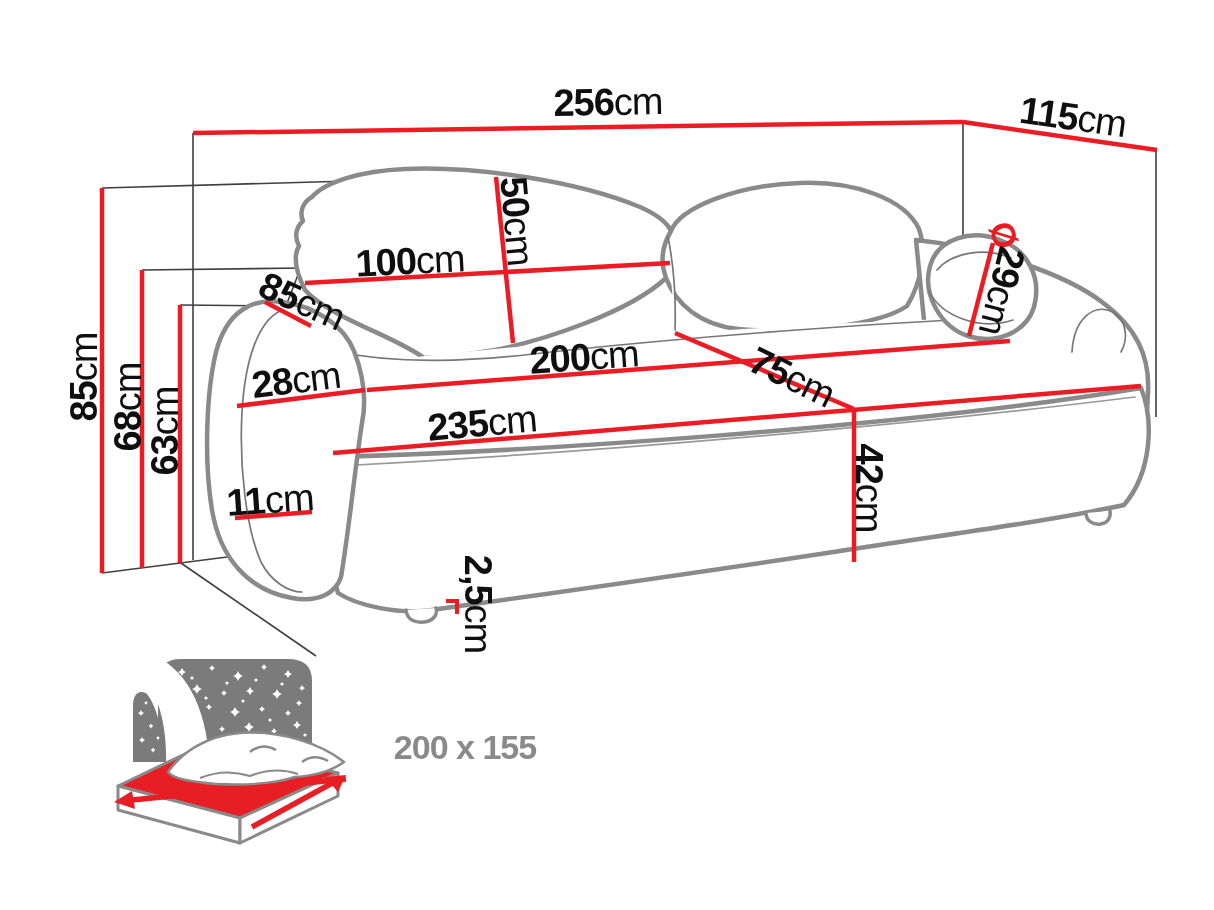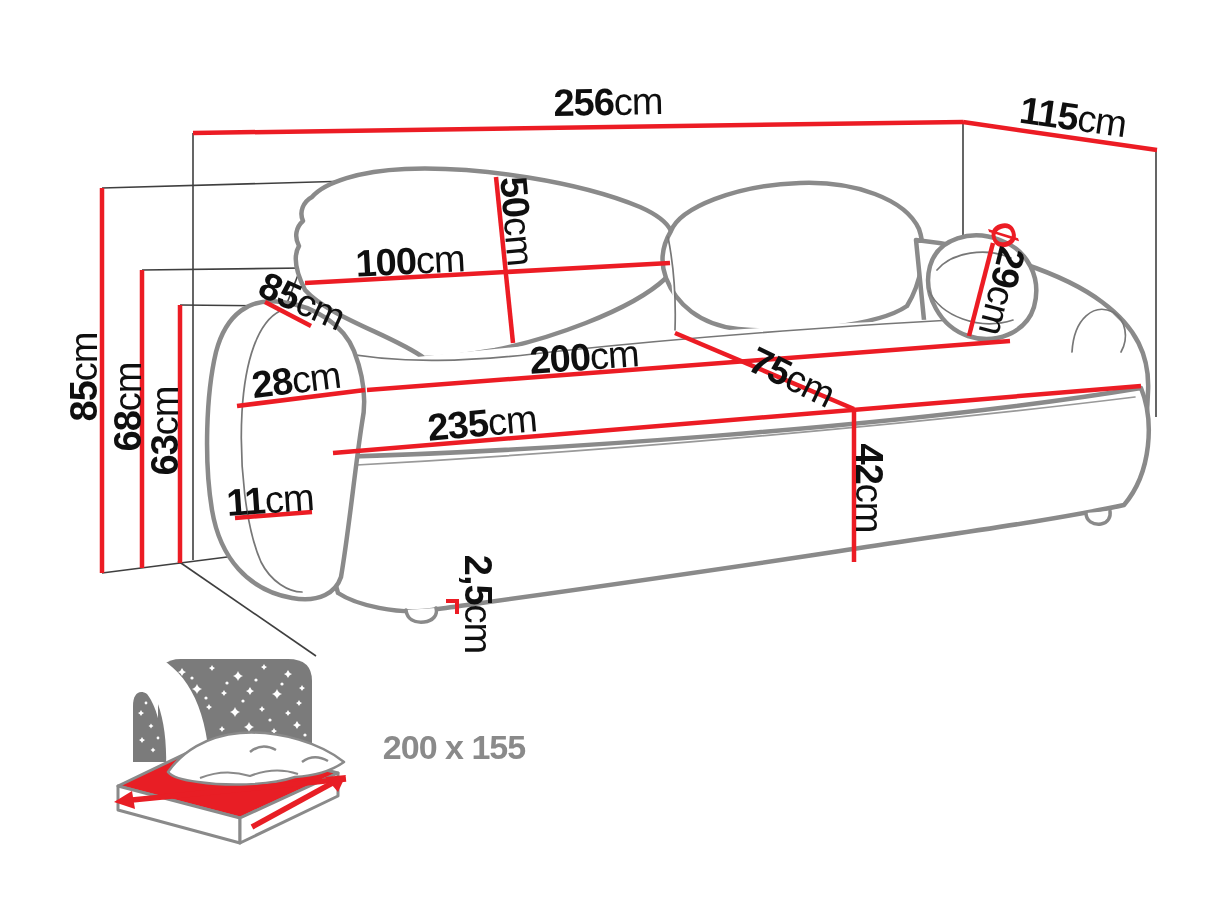--- a/index.html
+++ b/index.html
@@ -213,15 +213,15 @@
   <div class="dim" style="left:869px;top:488px;--r:90deg"><b>42</b><span class="u">cm</span></div>
 
   <div class="dia" style="left:1004px;top:235px;--r:72deg"><span>Ø</span></div>
 
   <div class="dim" style="left:1002px;top:291px;--r:104deg"><b>29</b><span class="u">cm</span></div>
 
   <div class="dim" style="left:270px;top:500px;--r:-4deg"><b>11</b><span class="u">cm</span></div>
 
   <div class="dim" style="left:478px;top:604px;--r:90deg"><b>2,5</b><span class="u">cm</span></div>
 
-  <div class="bedsize" style="left:454px;top:747px"><span>200 x 155</span></div>
+  <div class="bedsize" style="left:465px;top:747px"><span>200 x 155</span></div>
 
 </div>
 
 </body></html>

